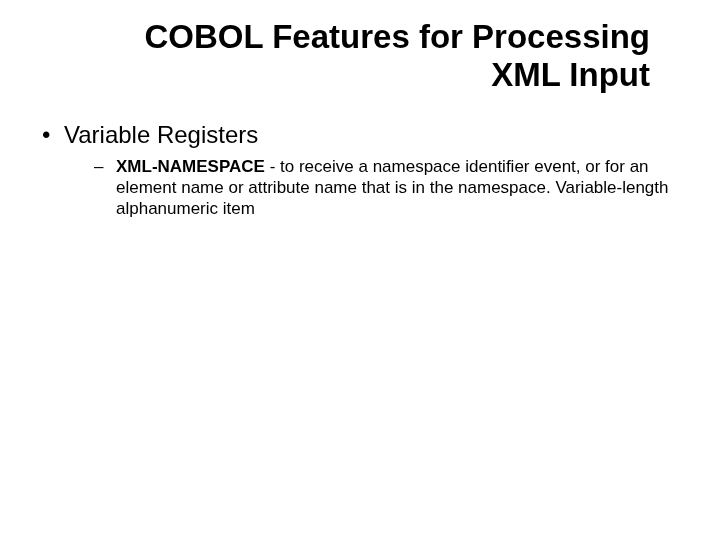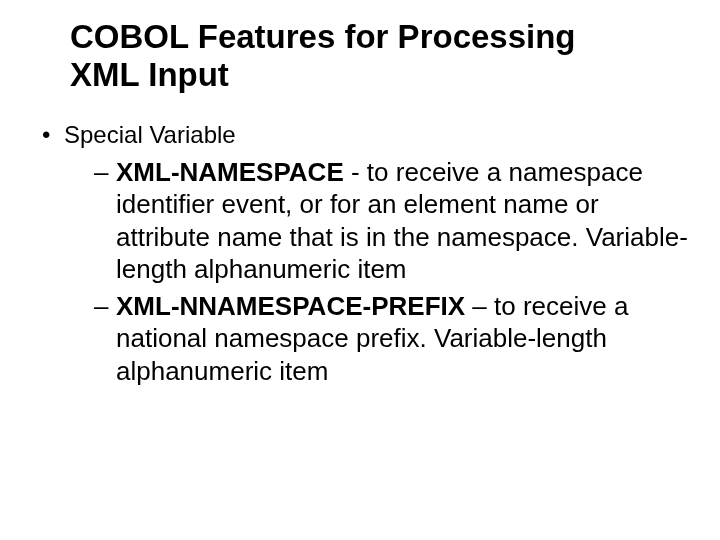--- a/index.html
+++ b/index.html
@@ -12,21 +12,21 @@
     color: #000000;
   }
   .slide {
     box-sizing: border-box;
     width: 720px;
     height: 540px;
     padding: 18px 30px 30px 30px;
   }
   .title {
     font-size: 33px;
-    text-align: left;
+    text-align: right;
     margin: 0 40px 26px 40px;
     line-height: 1.15;
   }
   ul.lvl1 {
     list-style: none;
     padding: 0;
     margin: 0 0 0 8px;
   }
   ul.lvl1 > li {
     position: relative;
@@ -43,43 +43,40 @@
     font-size: 24px;
   }
   ul.lvl2 {
     list-style: none;
     padding: 0;
     margin: 6px 0 0 30px;
   }
   ul.lvl2 > li {
     position: relative;
     padding-left: 22px;
-    font-size: 26px;
+    font-size: 17px;
     line-height: 1.25;
     margin-bottom: 4px;
   }
   ul.lvl2 > li::before {
     content: "–";
     position: absolute;
     left: 0;
     top: 0;
   }
   .term { font-weight: bold; }
 </style>
 </head>
 <body>
 
 <div class="slide">
   <h1 class="title">COBOL Features for Processing XML Input</h1>
   <ul class="lvl1">
     <li>
-      <span>Special Variable</span>
+      <span>Variable Registers</span>
       <ul class="lvl2">
         <li>
           <span class="term">XML-NAMESPACE</span><span> - </span><span>to receive a namespace identifier event, or for an element name or attribute name that is in the namespace.  Variable-length alphanumeric item</span>
-        </li>
-        <li>
-          <span class="term">XML-NNAMESPACE-PREFIX</span><span> – </span><span>to receive a national namespace prefix. Variable-length alphanumeric item</span>
         </li>
       </ul>
     </li>
   </ul>
 </div>
 
 </body></html>

